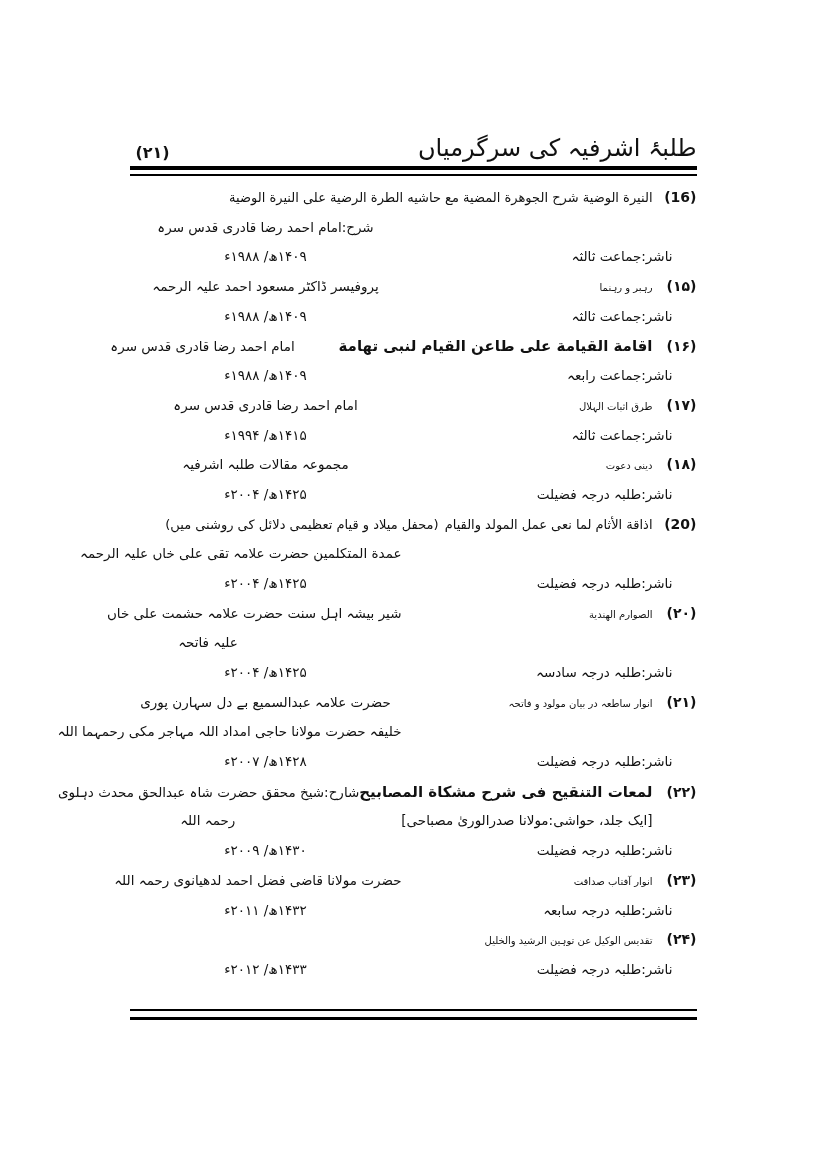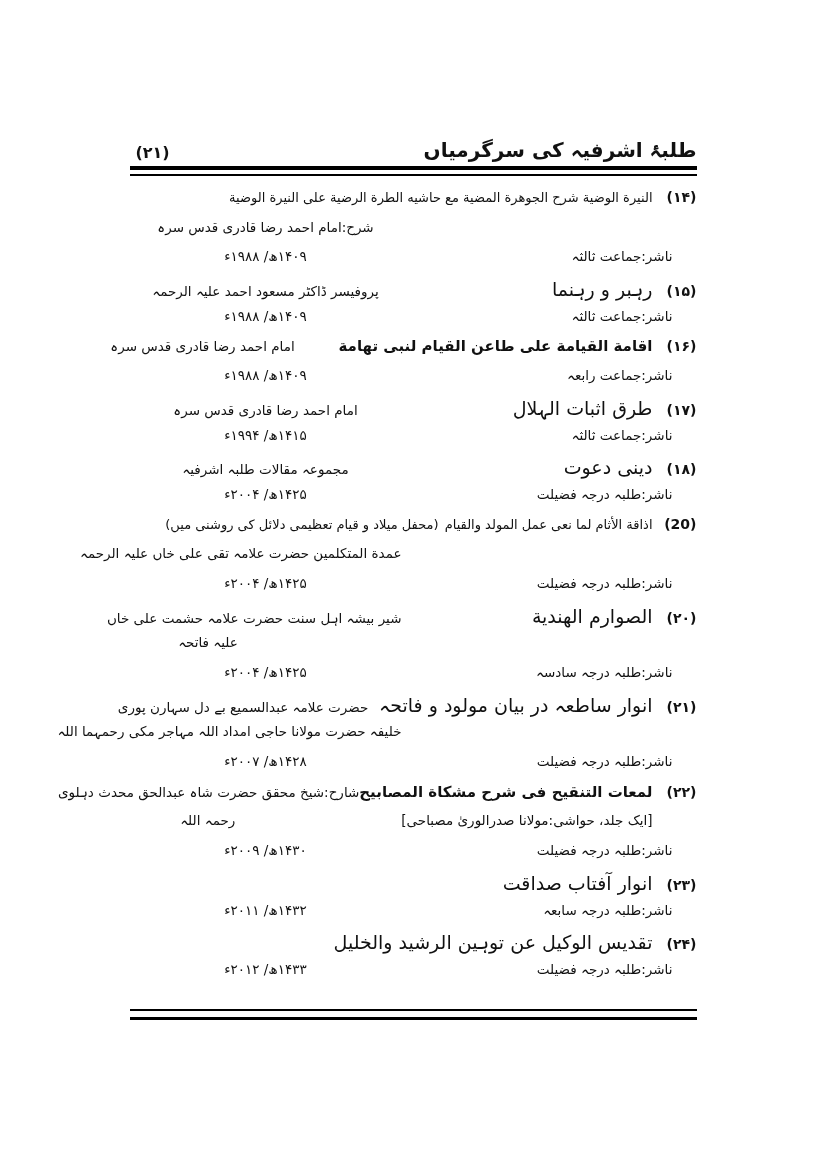--- a/index.html
+++ b/index.html
@@ -8,36 +8,36 @@
     position:relative;box-sizing:border-box;
     font-family:"DejaVu Sans",sans-serif;color:#111;
     padding-top:122px;
   }
   .content{width:567px;margin:0 auto;}
   .header{
     display:flex;direction:rtl;align-items:flex-end;
     height:40px;margin-bottom:4px;
   }
   .header-title{
-    font-size:20px;font-weight:bold;white-space:nowrap;
+    font-size:24px;font-weight:normal;white-space:nowrap;
   }
   .page-number{
     margin-right:auto;font-size:16px;font-weight:bold;direction:rtl;
     padding-left:6px;
   }
   .rule-top{border-top:4px solid #000;border-bottom:2px solid #000;height:4px;}
   .rule-bottom{border-top:2px solid #000;border-bottom:3.5px solid #000;height:6px;margin-top:18px;}
   .entries{padding-top:13px;direction:rtl;}
   .entry{display:block;}
   .row{display:flex;direction:rtl;align-items:baseline;height:29.7px;}
   .num{
     width:44px;flex:none;font-size:14px;font-weight:bold;
     white-space:nowrap;direction:rtl;
   }
-  .title{flex:none;font-size:19px;white-space:nowrap;}
+  .title{flex:none;font-size:10px;white-space:nowrap;}
   .title.sm{font-size:13px;}
   .title.md{font-size:15px;font-weight:bold;}
   .note{font-size:12px;}
   .spacer{flex:1;min-width:0;}
   .side{
     width:272px;flex:none;text-align:center;font-size:13.5px;
     white-space:nowrap;direction:rtl;
   }
   .side.shift{padding-left:0;box-sizing:border-box;padding-right:115px;width:272px;}
   .indent{width:24px;flex:none;}
@@ -53,21 +53,21 @@
     <div class="header">
       <div class="header-title">طلبۂ اشرفیہ کی سرگرمیاں</div>
       <div class="page-number">(۲۱)</div>
     </div>
     <div class="rule-top"></div>
 
     <div class="entries">
 
       <div class="entry">
         <div class="row">
-          <div class="num">(۱۴)</div>
+          <div class="num">(16)</div>
           <div class="title sm">النيرة الوضية شرح الجوهرة المضية مع حاشيه الطرة الرضية على النيرة الوضية</div>
         </div>
         <div class="row">
           <div class="spacer"></div>
           <div class="side">شرح:امام احمد رضا قادری قدس سرہ</div>
         </div>
         <div class="row">
           <div class="indent"></div>
           <div class="publisher">ناشر:جماعت ثالثہ</div>
           <div class="spacer"></div>
@@ -210,20 +210,21 @@
           <div class="spacer"></div>
           <div class="side">۱۴۳۰ھ/ ۲۰۰۹ء</div>
         </div>
       </div>
 
       <div class="entry">
         <div class="row">
           <div class="num">(۲۳)</div>
           <div class="title">انوار آفتاب صداقت</div>
           <div class="spacer"></div>
+          <div class="side">حضرت مولانا قاضی فضل احمد لدھیانوی رحمہ اللہ</div>
         </div>
         <div class="row">
           <div class="indent"></div>
           <div class="publisher">ناشر:طلبہ درجہ سابعہ</div>
           <div class="spacer"></div>
           <div class="side">۱۴۳۲ھ/ ۲۰۱۱ء</div>
         </div>
       </div>
 
       <div class="entry">

